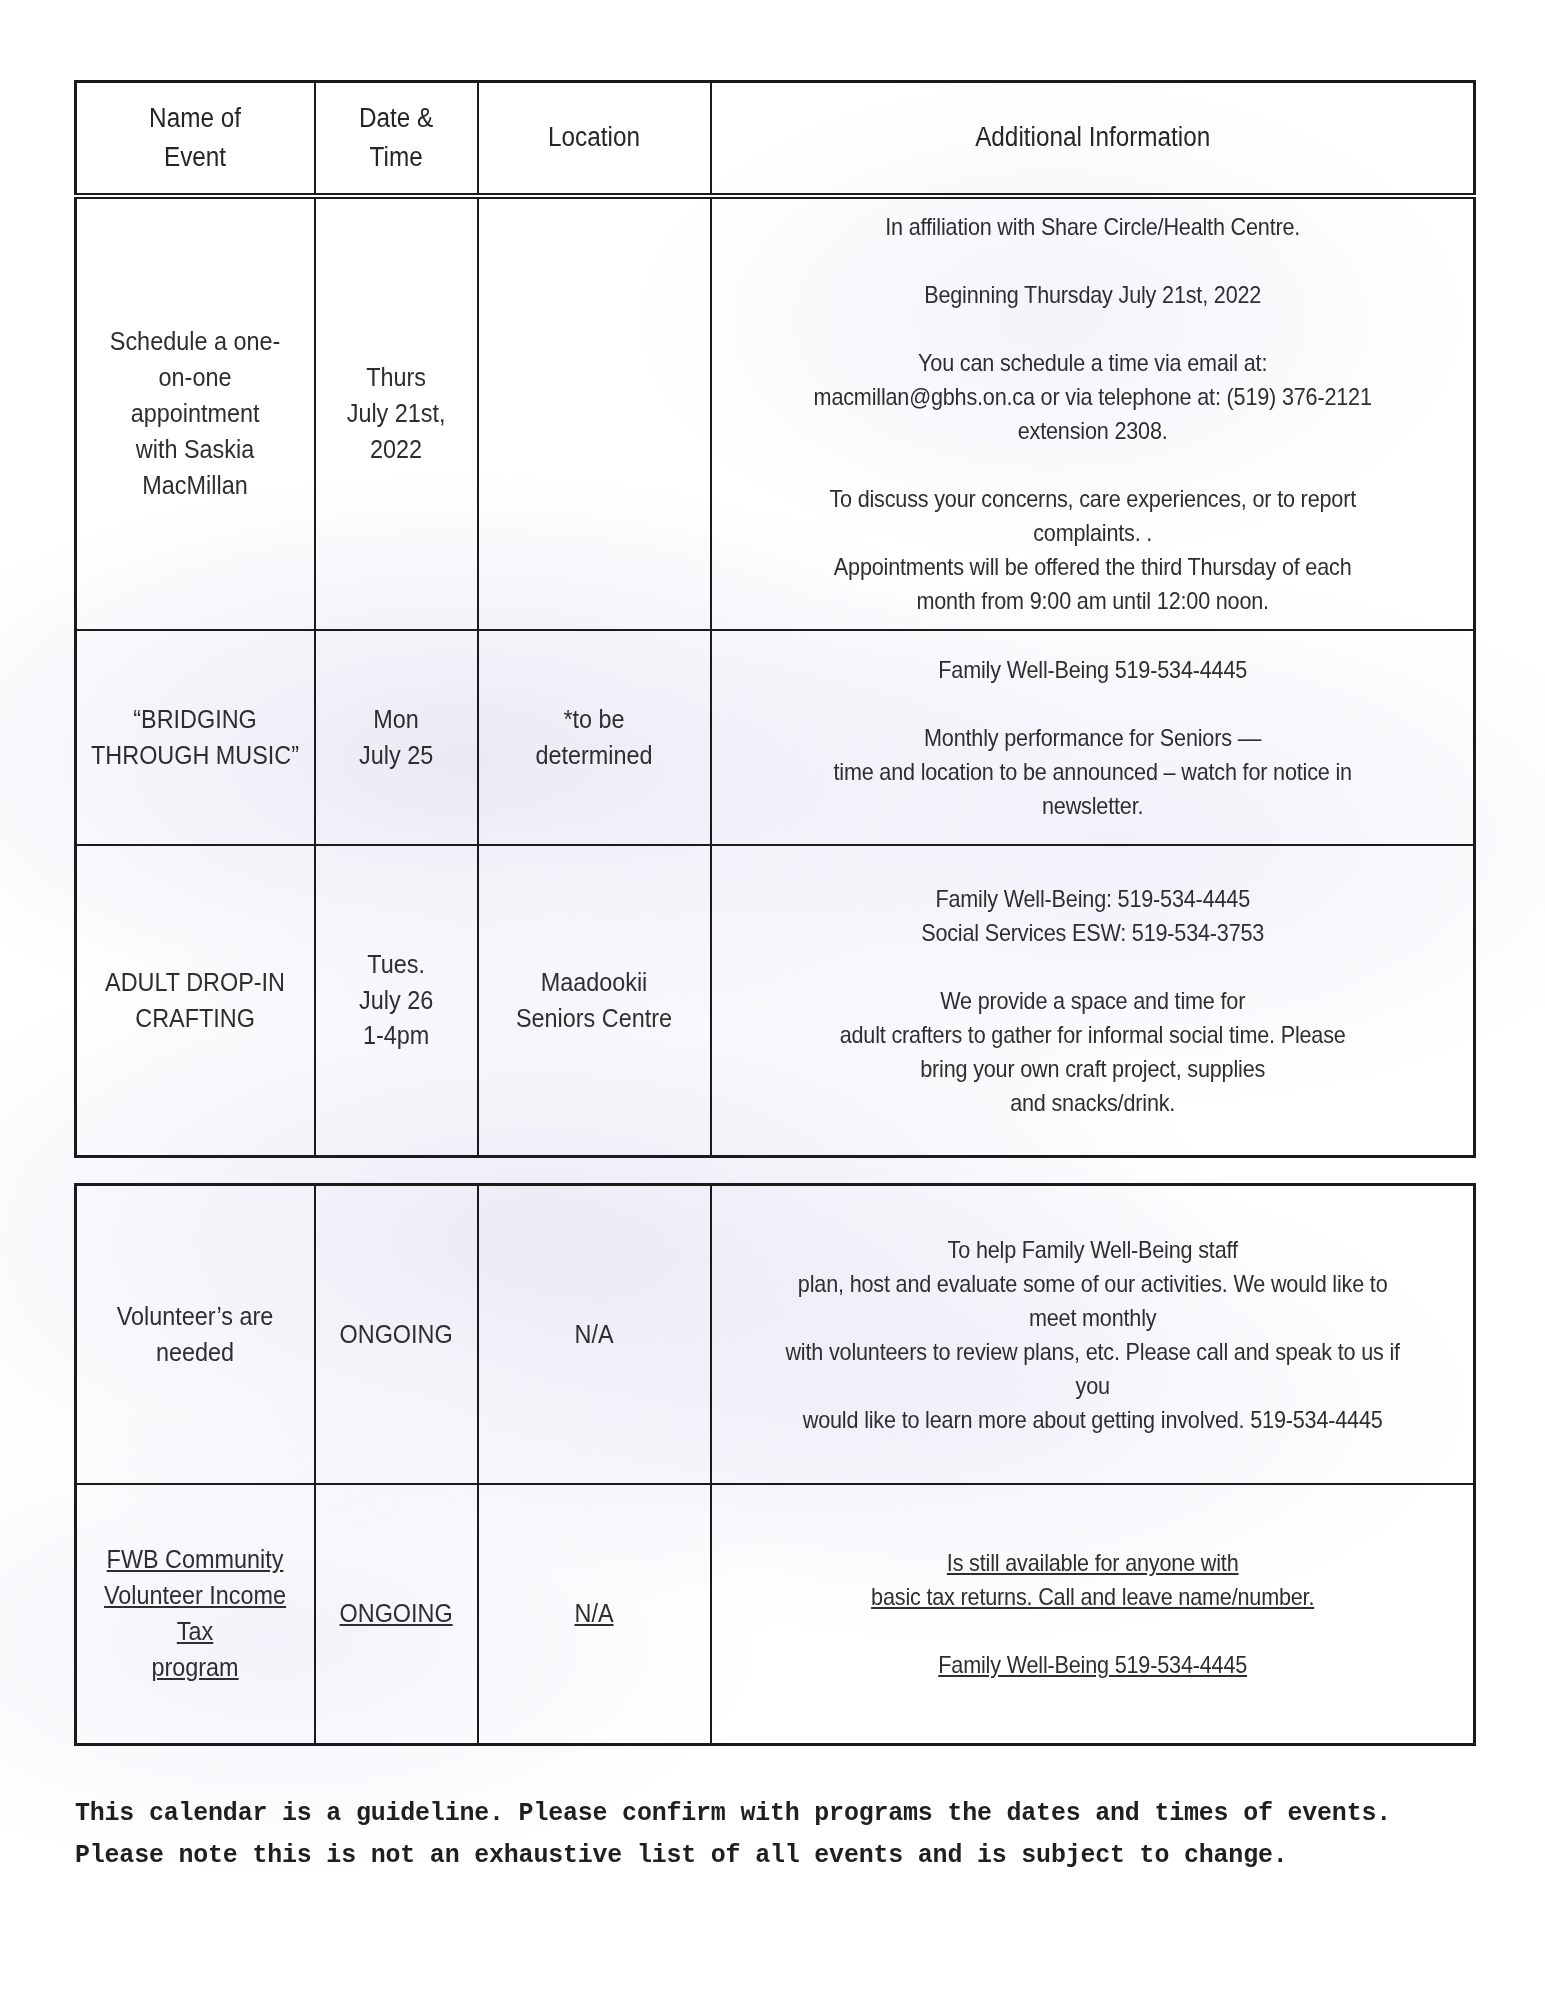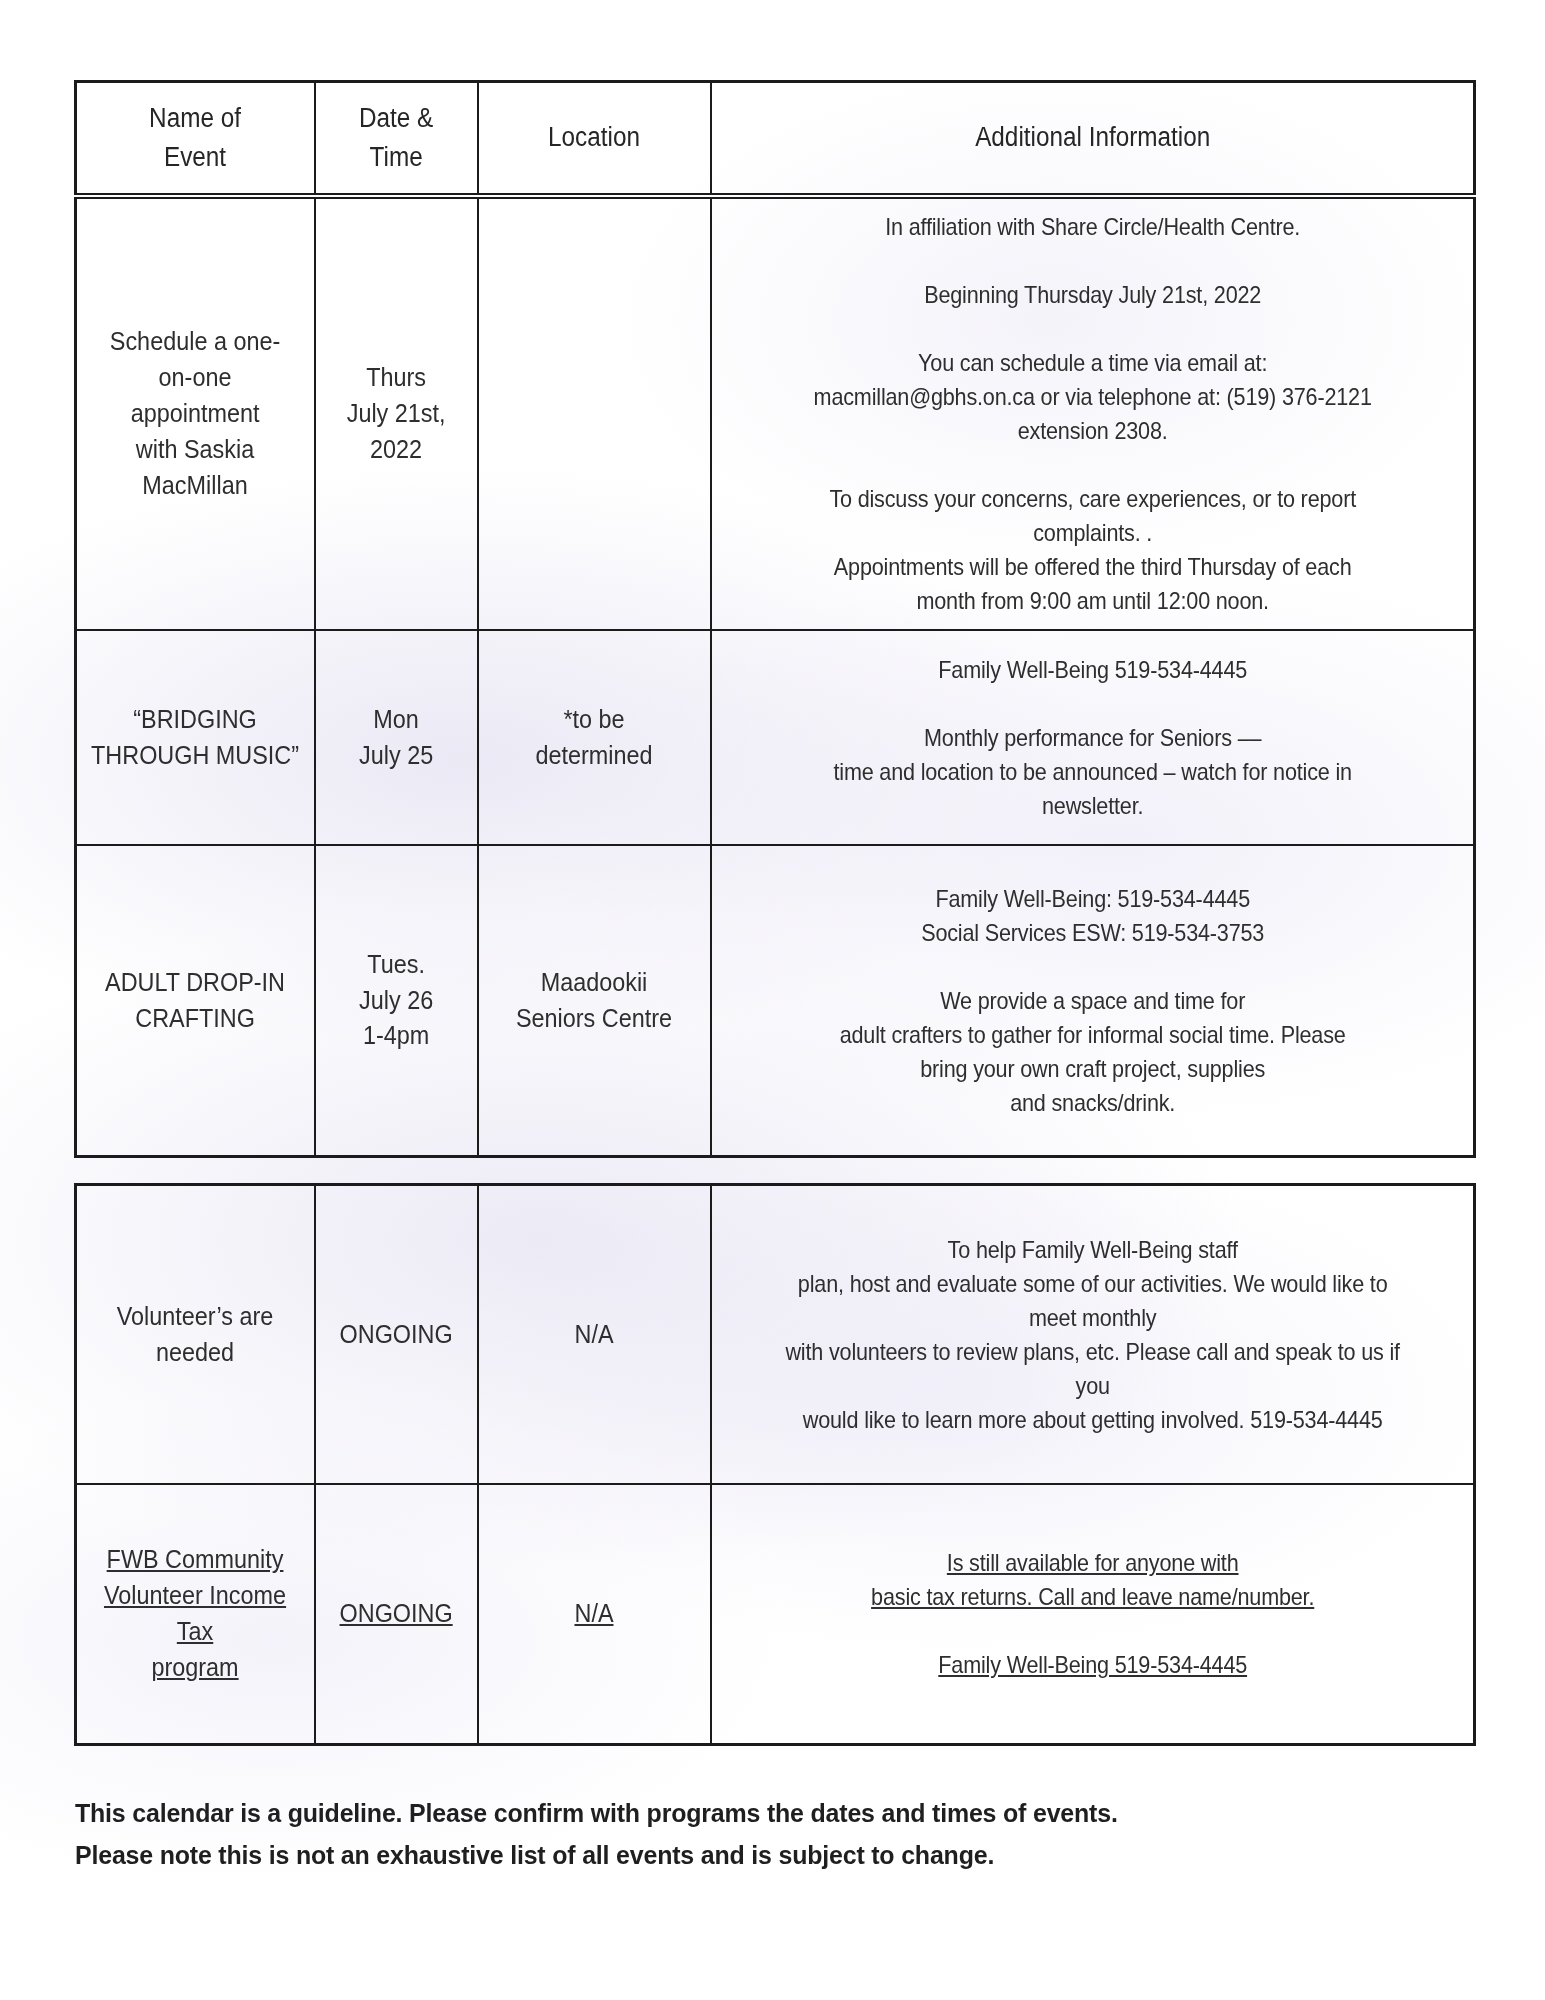--- a/index.html
+++ b/index.html
@@ -36,21 +36,21 @@
   .t2 tbody tr:nth-child(1) td{height:297px;}
   .t2 tbody tr:nth-child(2) td{height:258px;text-decoration:underline;}
   .cond{
     display:block;white-space:pre-line;text-align:center;
     width:111.1%;margin-left:-5.55%;
     transform:scaleX(0.9);transform-origin:50% 50%;
   }
   .hdr{font-size:27px;line-height:1.45;color:#262626;}
   .name,.date,.loc{font-size:26px;line-height:1.38;}
   .info{font-size:24px;line-height:34px;letter-spacing:-0.2px;}
-  .footer{position:relative;z-index:1;margin:46px 0 0 75px;}
+  .footer{position:relative;z-index:1;margin:46px 0 0 75px;font-family:Liberation Mono, monospace;}
   .foot{
     white-space:pre-line;font-size:26px;font-weight:700;line-height:42px;
     color:#1f1f1f;transform:scaleX(0.96);transform-origin:left center;
     letter-spacing:-0.2px;
   }
 </style>
 </head>
 <body>
 
 <div class="page">

